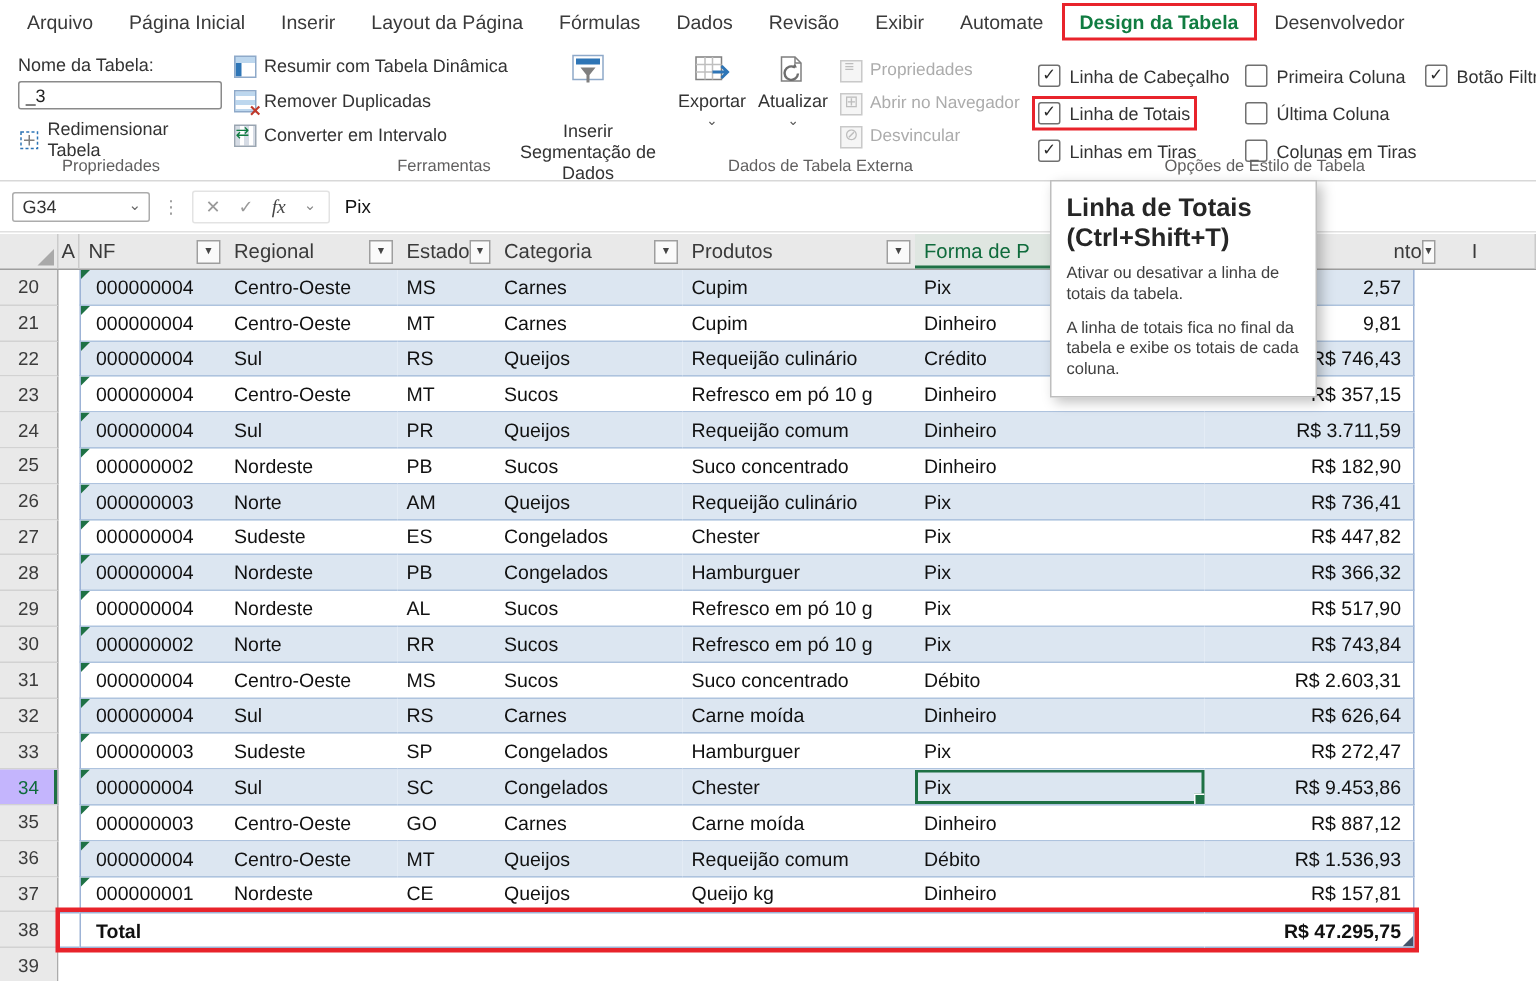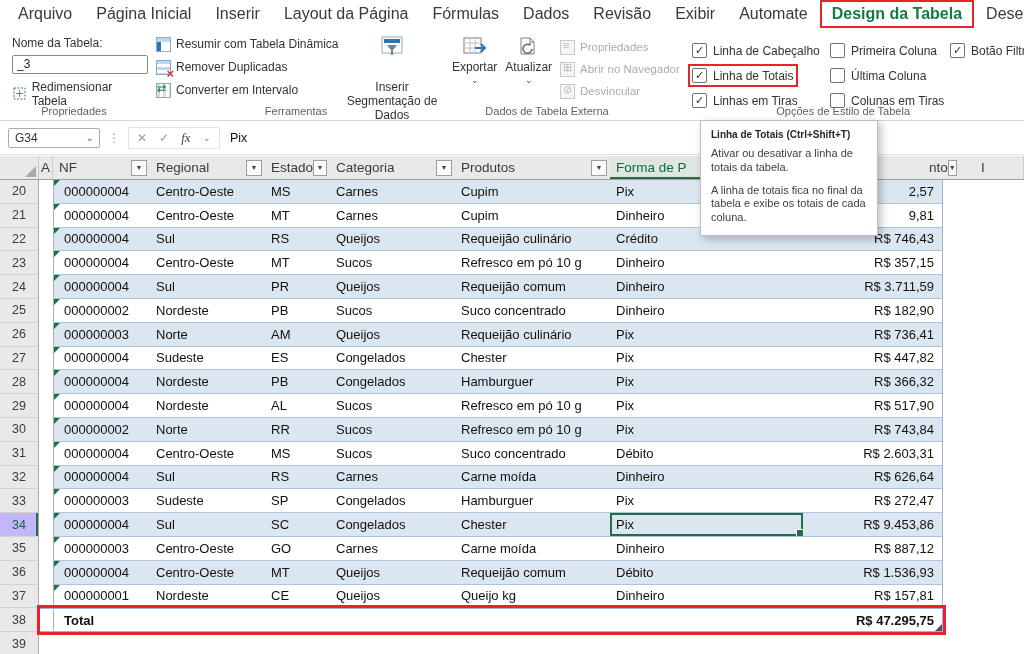--- a/index.html
+++ b/index.html
@@ -2,21 +2,21 @@
 <html><head>
 <meta charset="utf-8">
 <style>
   html,body{margin:0;padding:0;background:#fff;}
   .app{position:relative;width:1024px;height:654px;overflow:hidden;background:#fff;
        font-family:"Liberation Sans",sans-serif;color:#333;}
 
   
   .tabstrip{position:absolute;left:0;top:0;width:100%;height:28px;display:flex;align-items:center;
             padding-left:6px;box-sizing:border-box;background:#fff;}
-  .tab{font-size:16px;color:#3a3a3a;padding:5px 12px;white-space:nowrap;cursor:default;text-align:center;}
+  .tab{font-size:13px;color:#3a3a3a;padding:5px 12px;white-space:nowrap;cursor:default;text-align:center;}
   .tab.active{color:#107C41;font-weight:700;border:2px solid #E8232B;padding:3px 10px;}
 
   
   .ribbon{position:absolute;left:0;top:28px;width:100%;height:93px;background:#fff;
           border-bottom:1px solid #D8D8D8;display:flex;box-sizing:border-box;}
   .rgroup{position:relative;height:100%;box-sizing:border-box;padding-top:6px;}
   .vsep{width:1px;background:#DCDCDC;margin:4px 0;}
   .glabel{position:absolute;bottom:3px;left:0;width:100%;text-align:center;font-size:11px;color:#605f5f;}
 
   .g-props{width:158px;padding-left:12px;}
@@ -113,21 +113,21 @@
   .t-label{font-weight:700;padding-left:10px;border-left:1px solid #9DB3D6;}
   .t-val{font-weight:700;}
   .t-handle{position:absolute;right:0;bottom:0;width:0;height:0;
             border-left:7px solid transparent;border-bottom:7px solid #44546A;}
   .c-void{grid-column:2/11;background:#fff;}
   .c-span{grid-column:4/9;}
 
   
   .tooltip{position:absolute;left:700px;top:120px;width:178px;background:#fff;border:1px solid #BEBEBE;
            box-shadow:3px 3px 8px rgba(0,0,0,.25);padding:8px 10px 10px 10px;z-index:40;box-sizing:border-box;}
-  .tt-title{font-size:10px;font-weight:700;color:#262626;margin-bottom:7px;}
+  .tt-title{font-size:17px;font-weight:700;color:#262626;margin-bottom:7px;}
   .tt-body{font-size:11px;color:#404040;line-height:1.25;}
   .tt-body + .tt-body{margin-top:9px;}
   .red-total-box{position:absolute;left:37px;top:605px;width:909px;height:30px;border:3px solid #E8232B;
                  z-index:30;box-sizing:border-box;pointer-events:none;}
 </style>
 </head>
 <body>
 
 <div class="app">
 

